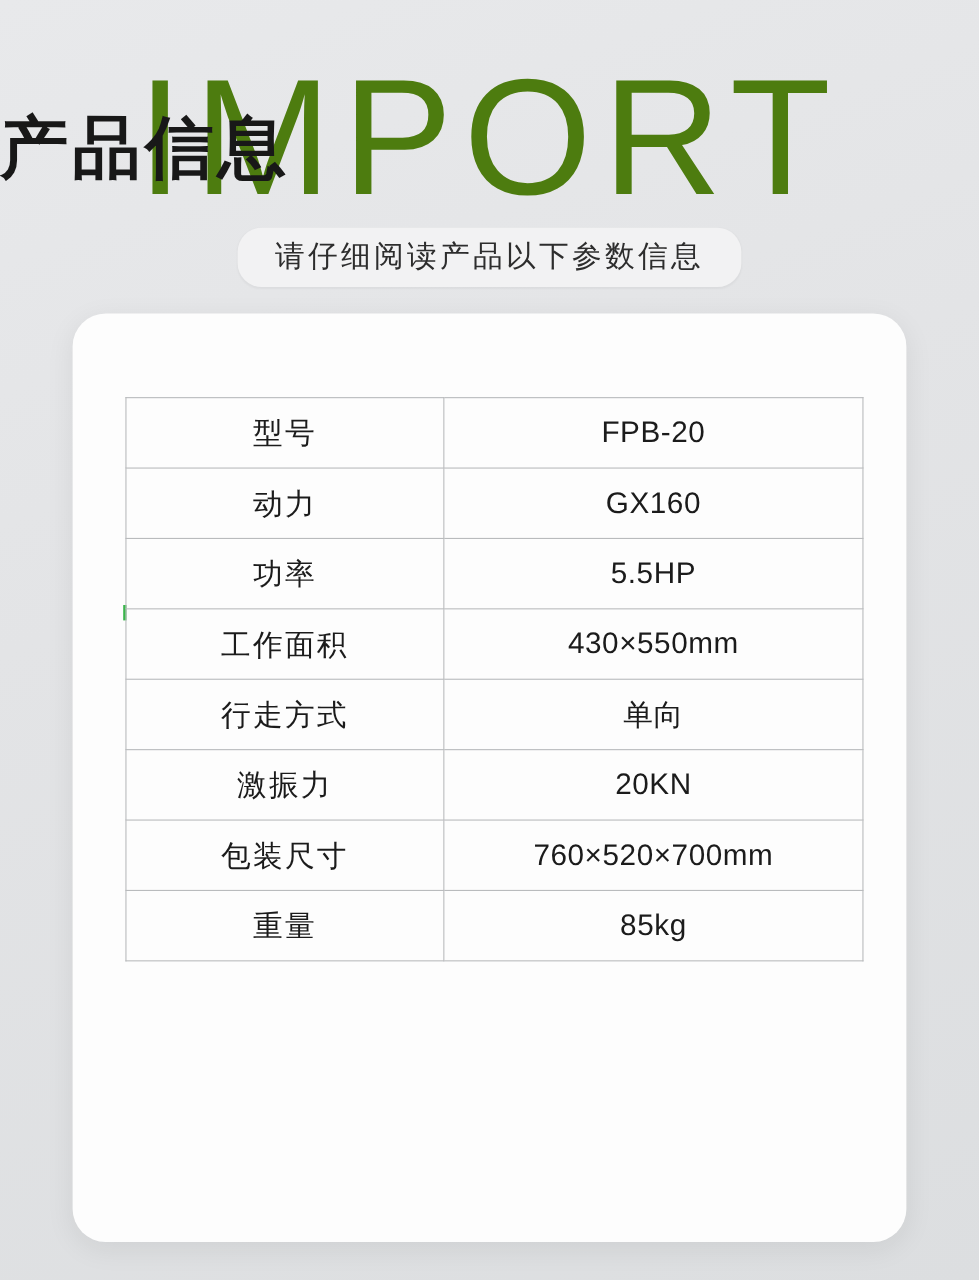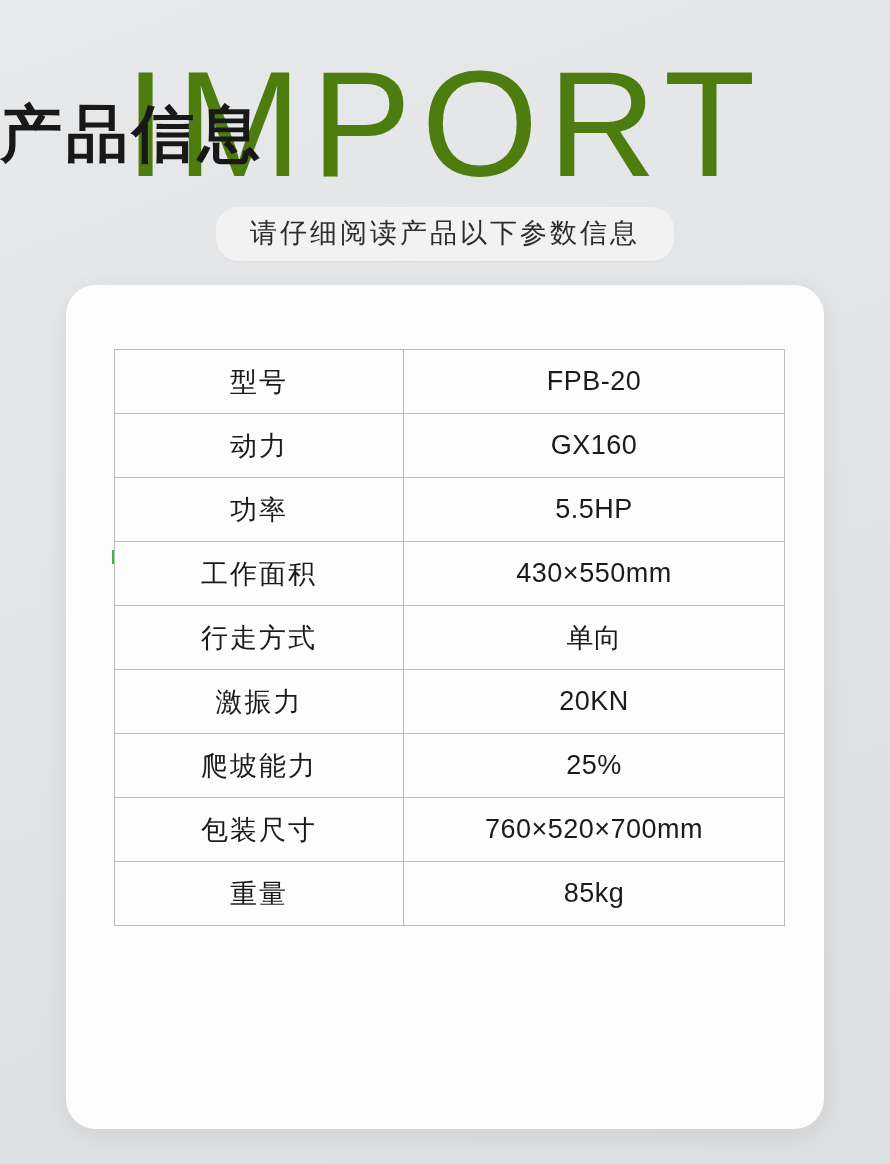--- a/index.html
+++ b/index.html
@@ -67,21 +67,21 @@
     left: 66px;
     width: 758px;
     height: 844px;
     background: #fdfdfd;
     border-radius: 30px;
     box-shadow: 0 6px 26px rgba(0,0,0,0.07);
   }
 
   .spec-table {
     position: absolute;
-    top: 64px;
+    top: 76px;
     left: 48px;
     width: 668px;
     border-collapse: collapse;
     table-layout: fixed;
   }
   .spec-table tr {
     height: 64px;
   }
   .spec-table td {
     border: 1px solid #b9bbbd;
@@ -141,24 +141,20 @@
         </tr>
         <tr>
           <td class="label">行走方式</td>
           <td class="value">单向</td>
         </tr>
         <tr>
           <td class="label">激振力</td>
           <td class="value">20KN</td>
         </tr>
         <tr>
-          <td class="label">爬坡能力</td>
-          <td class="value">25%</td>
-        </tr>
-        <tr>
           <td class="label">包装尺寸</td>
           <td class="value">760×520×700mm</td>
         </tr>
         <tr>
           <td class="label">重量</td>
           <td class="value">85kg</td>
         </tr>
       </tbody>
   </table>
 </div>

